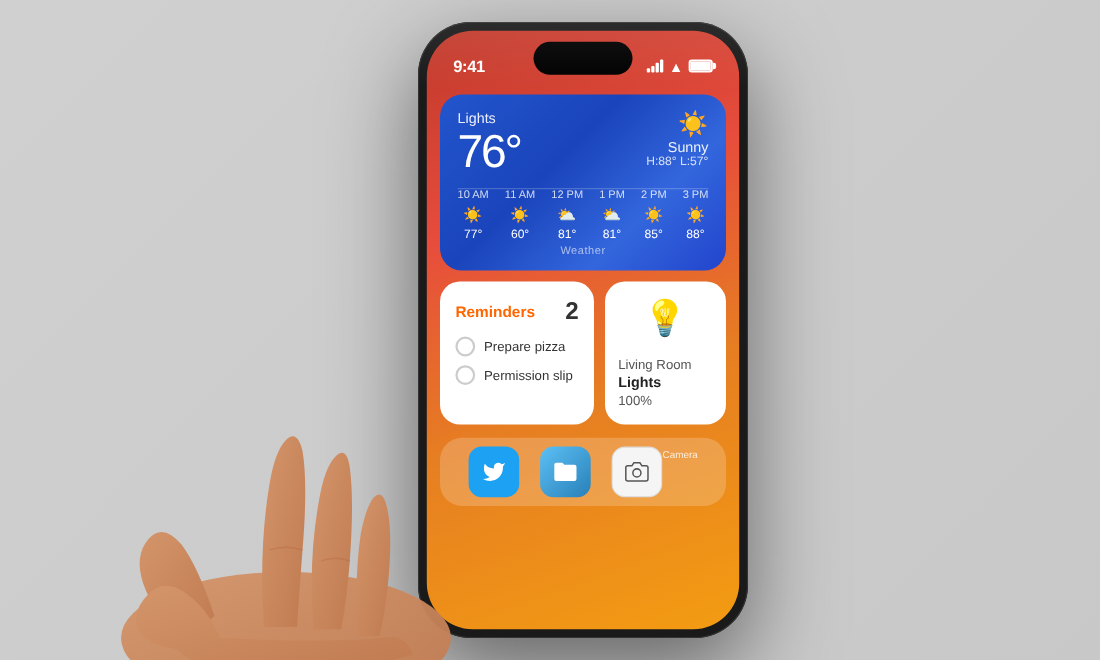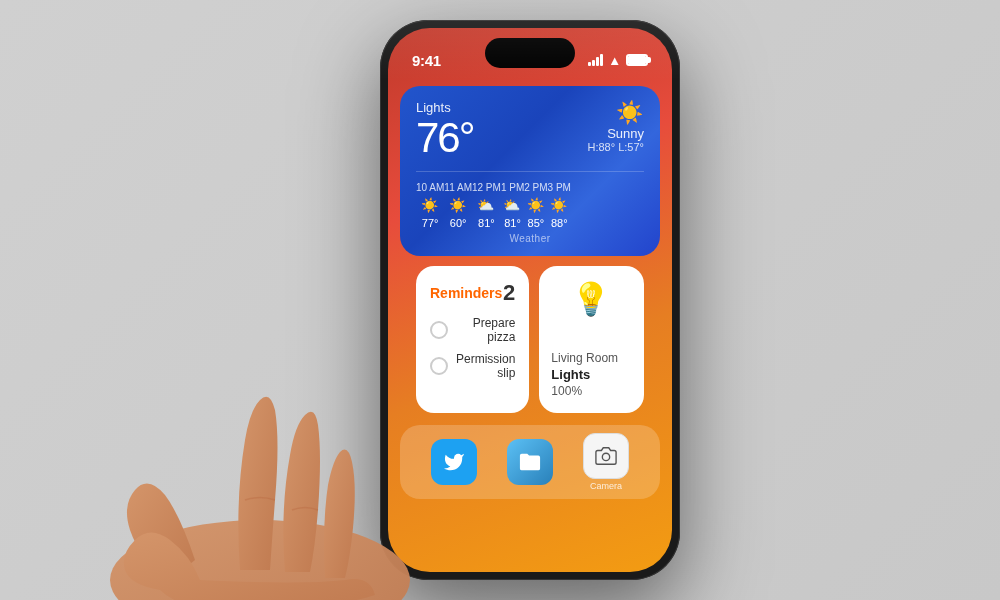--- a/index.html
+++ b/index.html
@@ -187,22 +187,22 @@
       color: rgba(255,255,255,0.8);
       margin-left: 35px;
     }
 
     .weather-sun {
       font-size: 22px;
     }
 
     .weather-hourly {
       display: flex;
+      justify-content: space-between;
       margin-top: 10px;
-      padding-top: 10px;
       border-top: 1px solid rgba(255,255,255,0.2);
     }
 
     .weather-hour {
       display: flex;
       flex-direction: column;
       align-items: center;
       gap: 4px;
     }
 
@@ -227,21 +227,21 @@
       font-size: 10px;
       color: rgba(255,255,255,0.6);
       margin-top: 4px;
       letter-spacing: 0.5px;
     }
 
     
     .widgets-row {
       display: flex;
       gap: 10px;
-      margin: 10px 28px 0;
+      margin: 10px 12px 0;
     }
 
     
     .reminders-widget {
       flex: 1;
       background: white;
       border-radius: 18px;
       padding: 14px;
       min-height: 130px;
     }
@@ -357,22 +357,20 @@
 
     .dock-label {
       font-size: 9px;
       color: rgba(255,255,255,0.8);
       text-align: center;
       margin-top: 2px;
     }
 
     .dock-item {
       display: flex;
-      flex-direction: column;
-      align-items: center;
     }
 
     
     .phone::before {
       content: '';
       position: absolute;
       top: 0; left: 0; right: 0;
       height: 60px;
       background: linear-gradient(to bottom, rgba(255,255,255,0.08), transparent);
       border-radius: 42px 42px 0 0;

